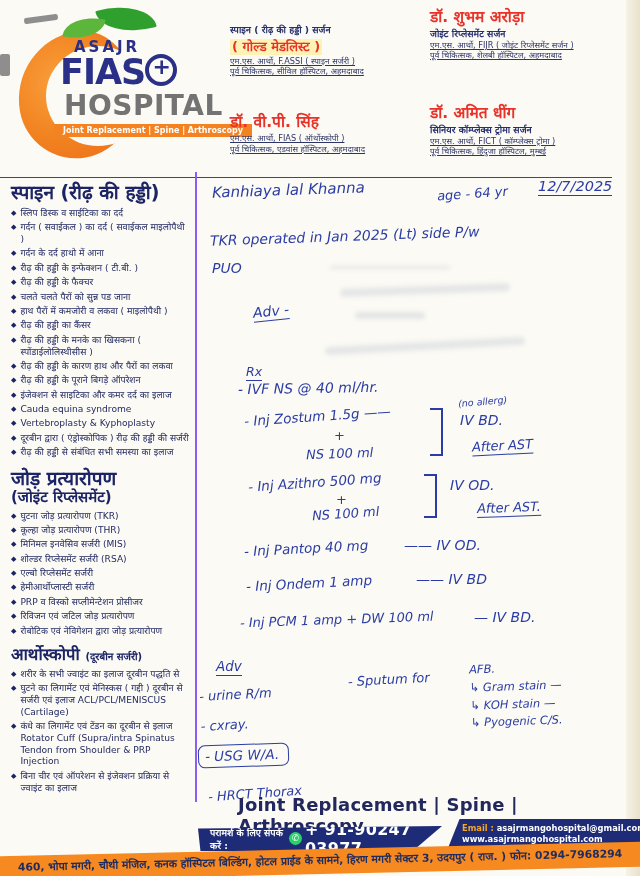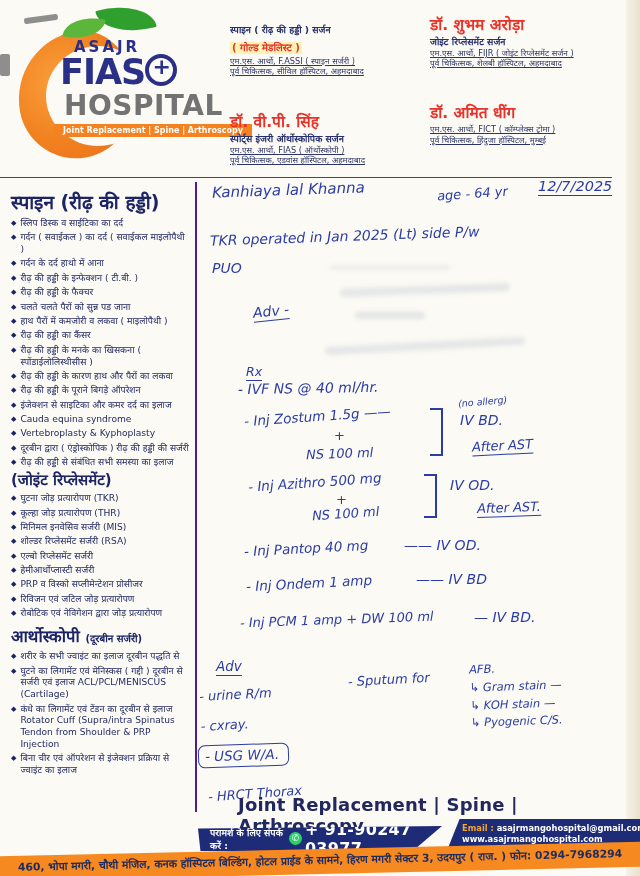--- a/index.html
+++ b/index.html
@@ -22,26 +22,26 @@
   .logo-hospital{left:52px;top:92px;font-size:28px;font-weight:800;letter-spacing:.5px;color:#737373;line-height:1;}
   .logo-tagline{left:42px;top:124px;width:192px;background:#f58220;color:#fff;font-size:8px;font-weight:700;padding:2px 3px;text-align:center;}
   .logo-unit{left:48px;top:140px;width:176px;background:#2a3585;color:#fff;font-size:8.6px;font-weight:700;padding:2px 4px;text-align:center;border-radius:8px;}
   .logo-unit::before,.logo-unit::after{content:"";position:absolute;top:2px;width:7px;height:11px;background:#d3382c;border-radius:3px;z-index:-1;}
   .logo-unit::before{left:-3px;} .logo-unit::after{right:-3px;}
 
   
   .doc{line-height:1.25;}
   .doc-name{font-size:15.5px;font-weight:800;color:#e8332a;margin-bottom:1px;}
   .doc-role{font-size:9.3px;font-weight:700;color:#27306e;}
-  .doc-highlight{font-size:10px;font-weight:700;color:#e8332a;background:#fef3b5;display:inline-block;padding:0 2px;}
+  .doc-highlight{font-size:13px;font-weight:700;color:#e8332a;background:#fef3b5;display:inline-block;padding:0 2px;}
   .doc-small{font-size:8.2px;color:#2c3468;text-decoration:underline;}
   .header-rule{left:0;top:177px;right:28px;border-top:1.6px solid #4a4a4a;}
 
   
-  .sidebar{left:0;top:182px;width:197px;height:630px;border-right:2px solid #4c1d95;box-sizing:border-box;padding:4px 4px 0 11px;}
+  .sidebar{left:0;top:172px;width:197px;height:630px;border-right:2px solid #8b5cf6;box-sizing:border-box;padding:4px 4px 0 11px;}
   .sb-title{font-size:19px;font-weight:800;color:#1c2466;line-height:1.1;margin-top:6px;}
   .sb-subtitle{font-size:15px;font-weight:800;color:#1c2466;line-height:1.1;}
   .sb-title-inline{font-size:16.5px;font-weight:800;color:#1c2466;line-height:1.1;margin-top:8px;}
   .sb-title-inline .paren{font-size:10px;}
   .sb-list{margin-top:5px;}
   .sb-item{font-size:9.1px;color:#232a63;line-height:1.3;margin-bottom:2.5px;display:flex;}
   .sb-item .blt{color:#1c2466;font-size:7px;margin-right:4px;line-height:1.7;flex:none;}
 
   
   .hw{font-style:italic;color:#2b3da4;font-family:"DejaVu Sans",sans-serif;white-space:nowrap;}
@@ -77,34 +77,34 @@
   <div class="abs logo-hospital">HOSPITAL</div>
   <div class="abs logo-tagline">Joint Replacement | Spine | Arthroscopy</div>
 </div>
 
 <div class="abs doc" style="left:230px;top:24px;width:196px;">
   <div class="doc-role">स्पाइन ( रीढ़ की हड्डी ) सर्जन</div>
   <div class="doc-highlight">( गोल्ड मेडलिस्ट )</div>
   <div class="doc-small">एम.एस. आर्थो, F.ASSI ( स्पाइन सर्जरी )</div>
   <div class="doc-small">पूर्व चिकित्सक, सीविल हॉस्पिटल, अहमदाबाद</div>
 </div>
-<div class="abs doc" style="left:430px;top:16px;width:208px;">
+<div class="abs doc" style="left:430px;top:8px;width:208px;">
   <div class="doc-name">डॉ. शुभम अरोड़ा</div>
   <div class="doc-role">जोइंट रिप्लेसमेंट सर्जन</div>
   <div class="doc-small">एम.एस. आर्थो, FIJR ( जोइंट रिप्लेसमेंट सर्जन )</div>
   <div class="doc-small">पूर्व चिकित्सक, शेलबी हॉस्पिटल, अहमदाबाद</div>
 </div>
 <div class="abs doc" style="left:230px;top:113px;width:196px;">
   <div class="doc-name">डॉ. वी.पी. सिंह</div>
-  <div class="doc-role">स्पोर्ट्स इंजरी ऑर्थोस्कोपिक सर्जन</div>
   <div class="doc-small">एम.एस. आर्थो, FIAS ( ऑर्थोस्कोपी )</div>
   <div class="doc-small">पूर्व चिकित्सक, एडवांस हॉस्पिटल, अहमदाबाद</div>
 </div>
 <div class="abs doc" style="left:430px;top:104px;width:208px;">
   <div class="doc-name">डॉ. अमित धींग</div>
+  <div class="doc-role">सिनियर कॉम्प्लेक्स ट्रोमा सर्जन</div>
   <div class="doc-small">एम.एस. आर्थो, FICT ( कॉम्प्लेक्स ट्रोमा )</div>
   <div class="doc-small">पूर्व चिकित्सक, हिंदुजा हॉस्पिटल, मुम्बई</div>
 </div>
 <div class="abs header-rule"></div>
 
 <div class="abs sidebar">
   <div class="sb-title">स्पाइन (रीढ़ की हड्डी)</div>
   <div class="sb-list">
       <div class="sb-item">
         <span class="blt">◆</span>
@@ -165,20 +165,21 @@
       <div class="sb-item">
         <span class="blt">◆</span>
         <span>दूरबीन द्वारा ( एंड्रोस्कोपिक ) रीढ़ की हड्डी की सर्जरी</span>
       </div>
       <div class="sb-item">
         <span class="blt">◆</span>
         <span>रीढ़ की हड्डी से संबंधित सभी समस्या का इलाज</span>
       </div>
     </div>
 
+  <div class="sb-title" style="margin-top:9px;">जोड़ प्रत्यारोपण</div>
   <div class="sb-subtitle">(जोइंट रिप्लेसमेंट)</div>
   <div class="sb-list">
       <div class="sb-item">
         <span class="blt">◆</span>
         <span>घुटना जोड़ प्रत्यारोपण (TKR)</span>
       </div>
       <div class="sb-item">
         <span class="blt">◆</span>
         <span>कूल्हा जोड़ प्रत्यारोपण (THR)</span>
       </div>

